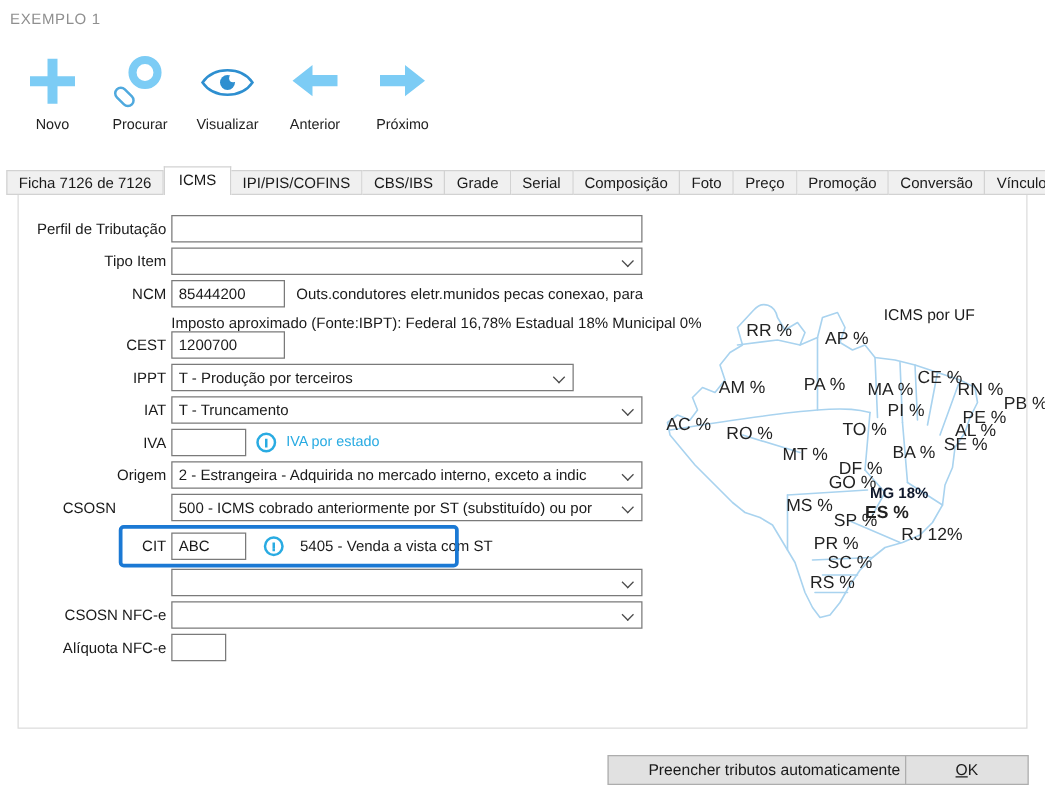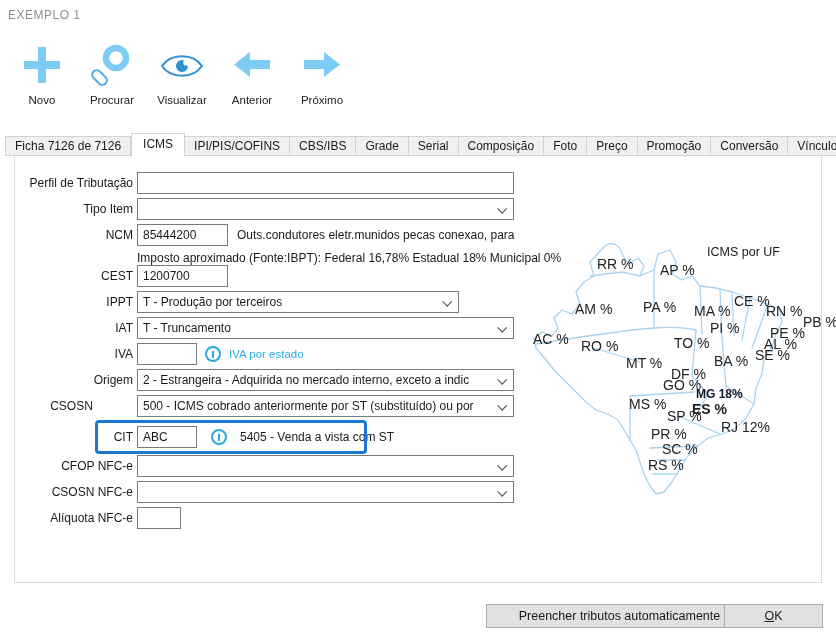--- a/index.html
+++ b/index.html
@@ -167,21 +167,20 @@
     <span>500 - ICMS cobrado anteriormente por ST (substituído) ou por</span>
     <span class="chev"></span>
   </div>
 
   <div class="field-label" style="top:426px;">CIT</div>
   <input class="tbox" style="left: 137px; top: 426px; width: 60px;" value="ABC">
   <span class="info-icon" style="left:211px; top:429px;"></span>
   <div class="helper-text" style="left:240px; top:430px;">5405 - Venda a vista com ST</div>
   <div class="cit-highlight"></div>
 
-  <div class="field-label" style="top:455px;">CFOP NFC-e</div>
   <div class="combo" style="left:137px; top:455px; width:377px;">
     <span></span>
     <span class="chev"></span>
   </div>
 
   <div class="field-label" style="top:481px;">CSOSN NFC-e</div>
   <div class="combo" style="left:137px; top:481px; width:377px;">
     <span></span>
     <span class="chev"></span>
   </div>

